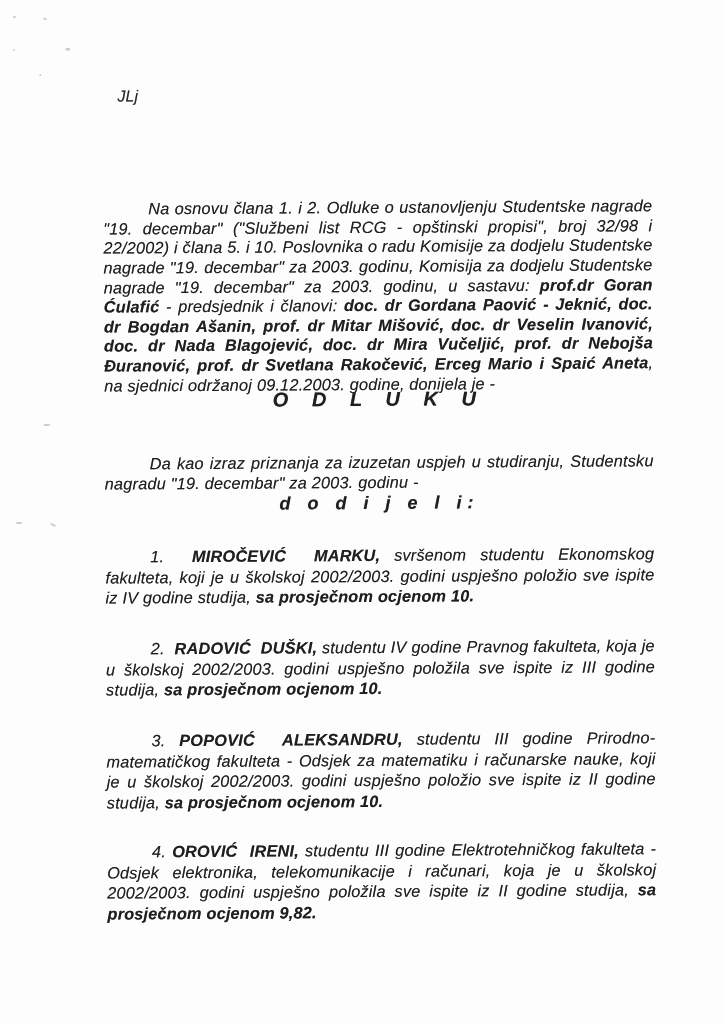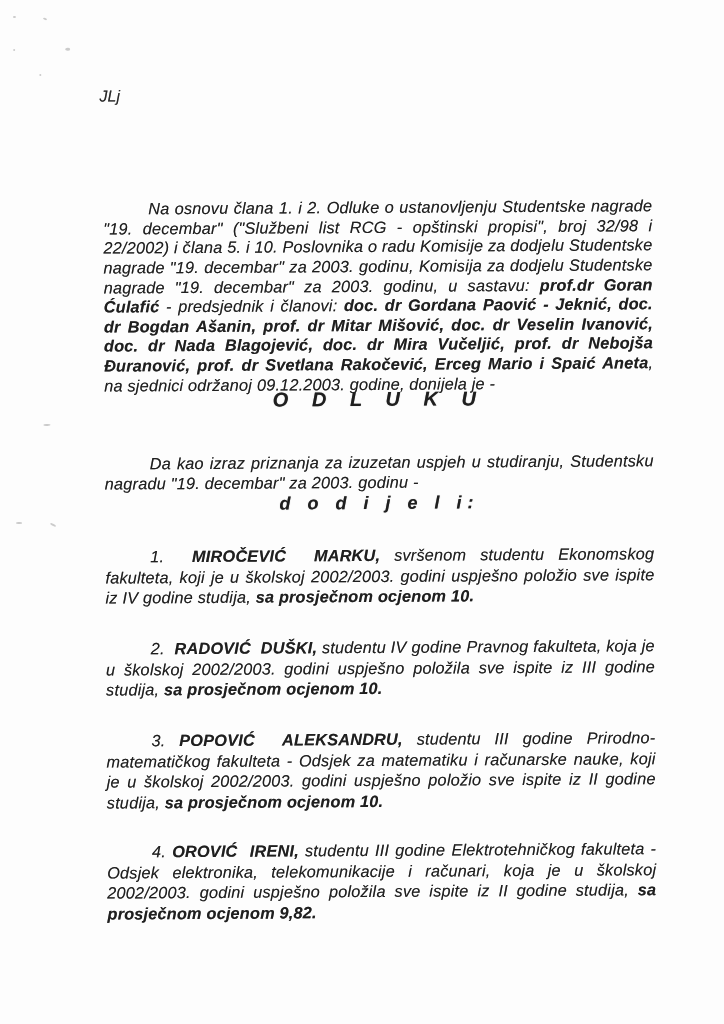--- a/index.html
+++ b/index.html
@@ -48,21 +48,21 @@
     font-size: 20px;
     letter-spacing: 9px;
   }
   .heading-sub {
     top: 493px;
     font-size: 18px;
     letter-spacing: 6px;
   }
   .annotation {
     position: absolute;
-    left: 102px; top: 86px;
+    left: 120px; top: 86px;
     font-size: 16px;
     color: #2a2a2a;
     text-shadow: 0 0 0.6px rgba(40,40,40,0.5);
   }
   .seg { font-style: italic; }
   .seg.bold { font-weight: bold; }
   .speck {
     position: absolute;
     background: #8f8f8f;
     opacity: 0.45;

